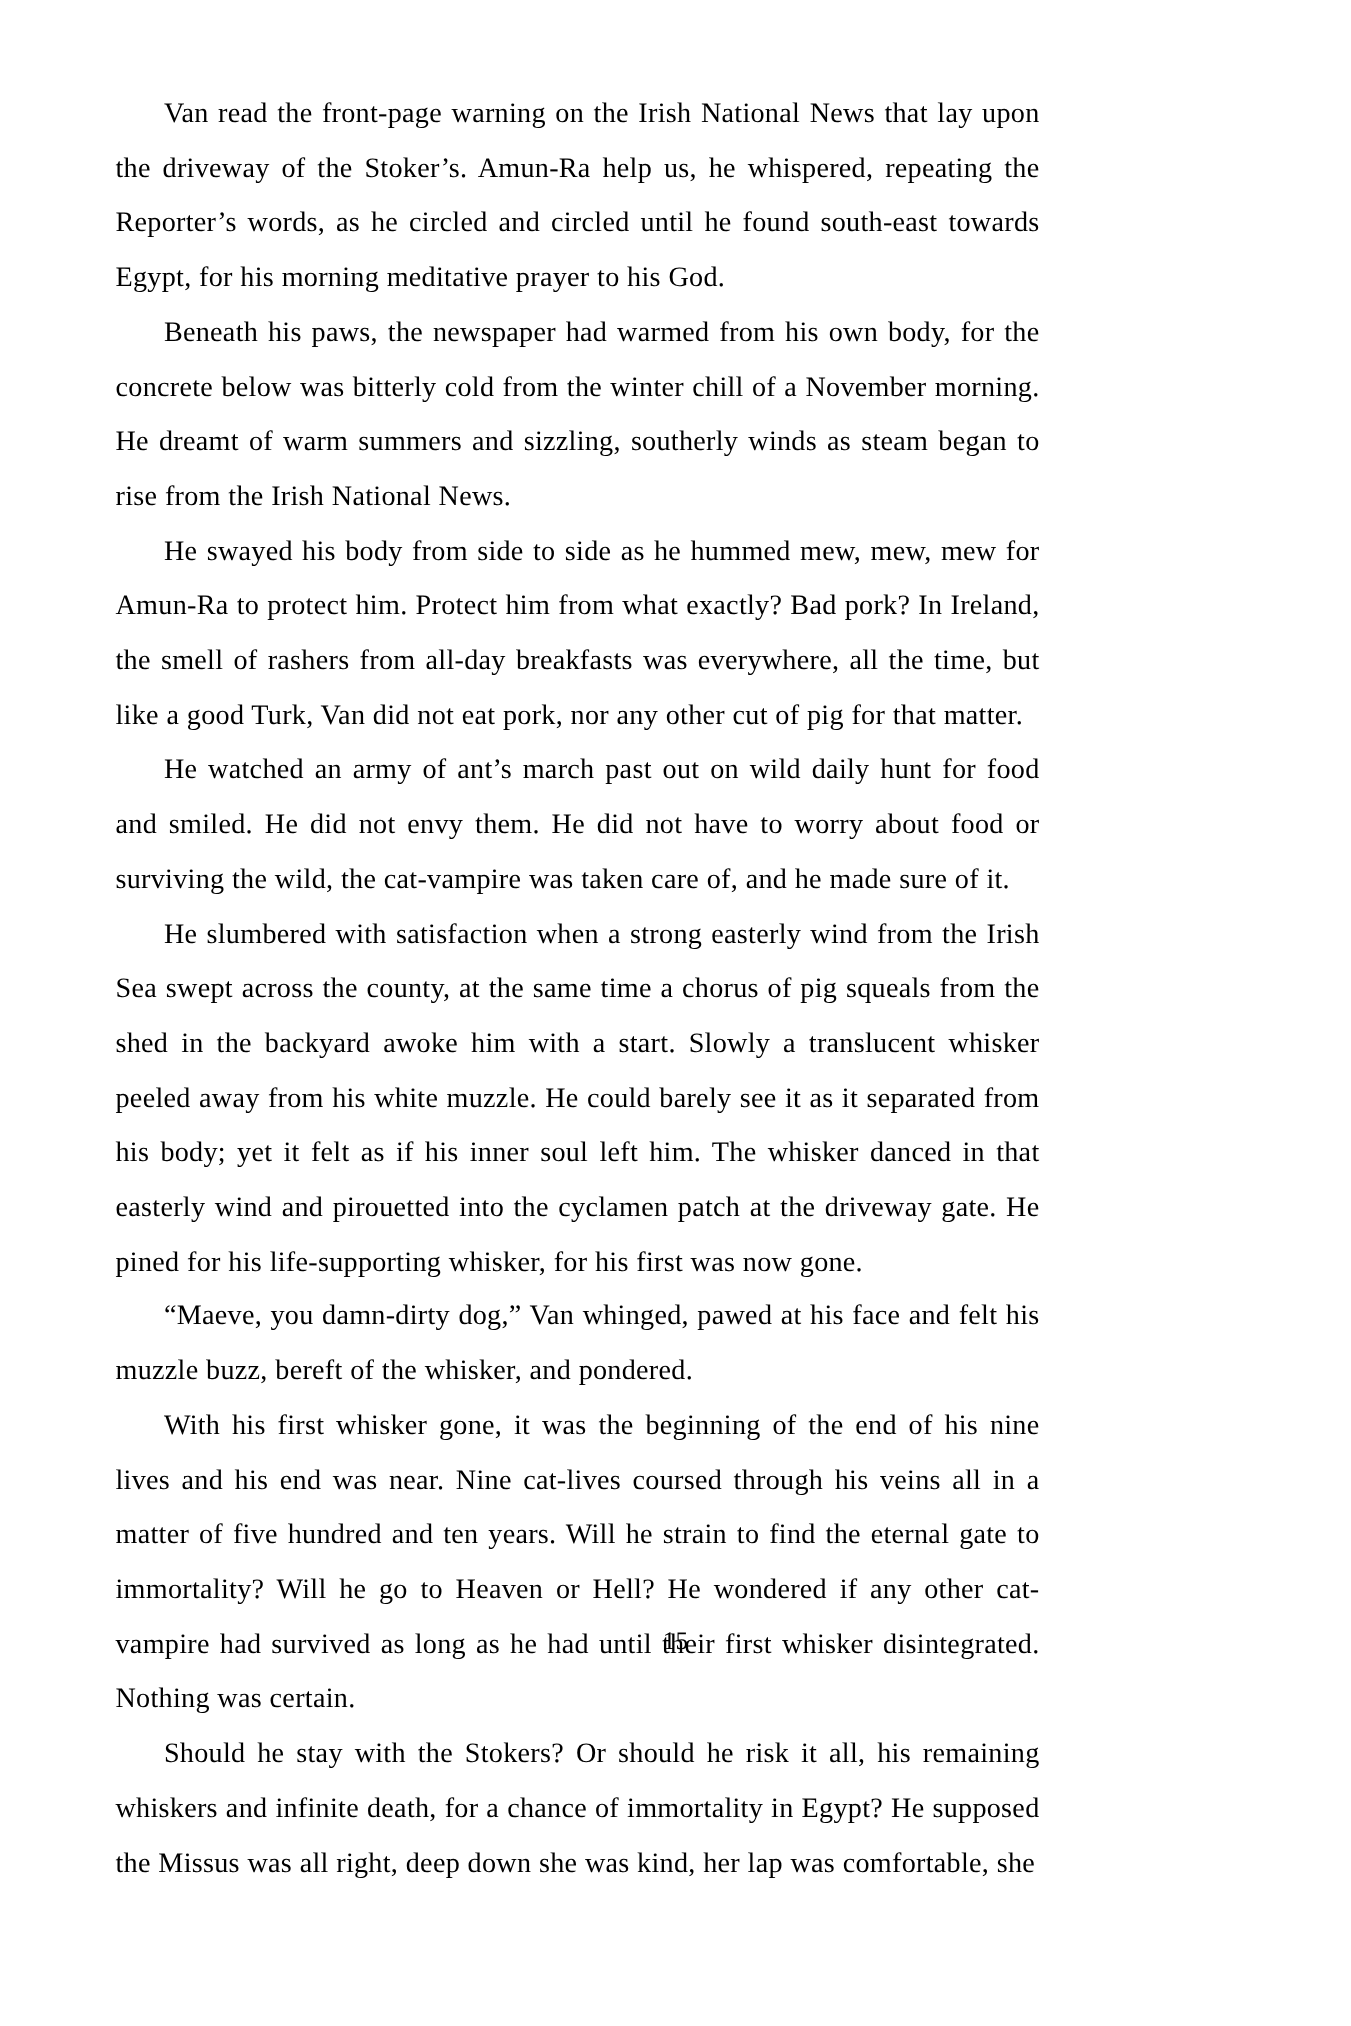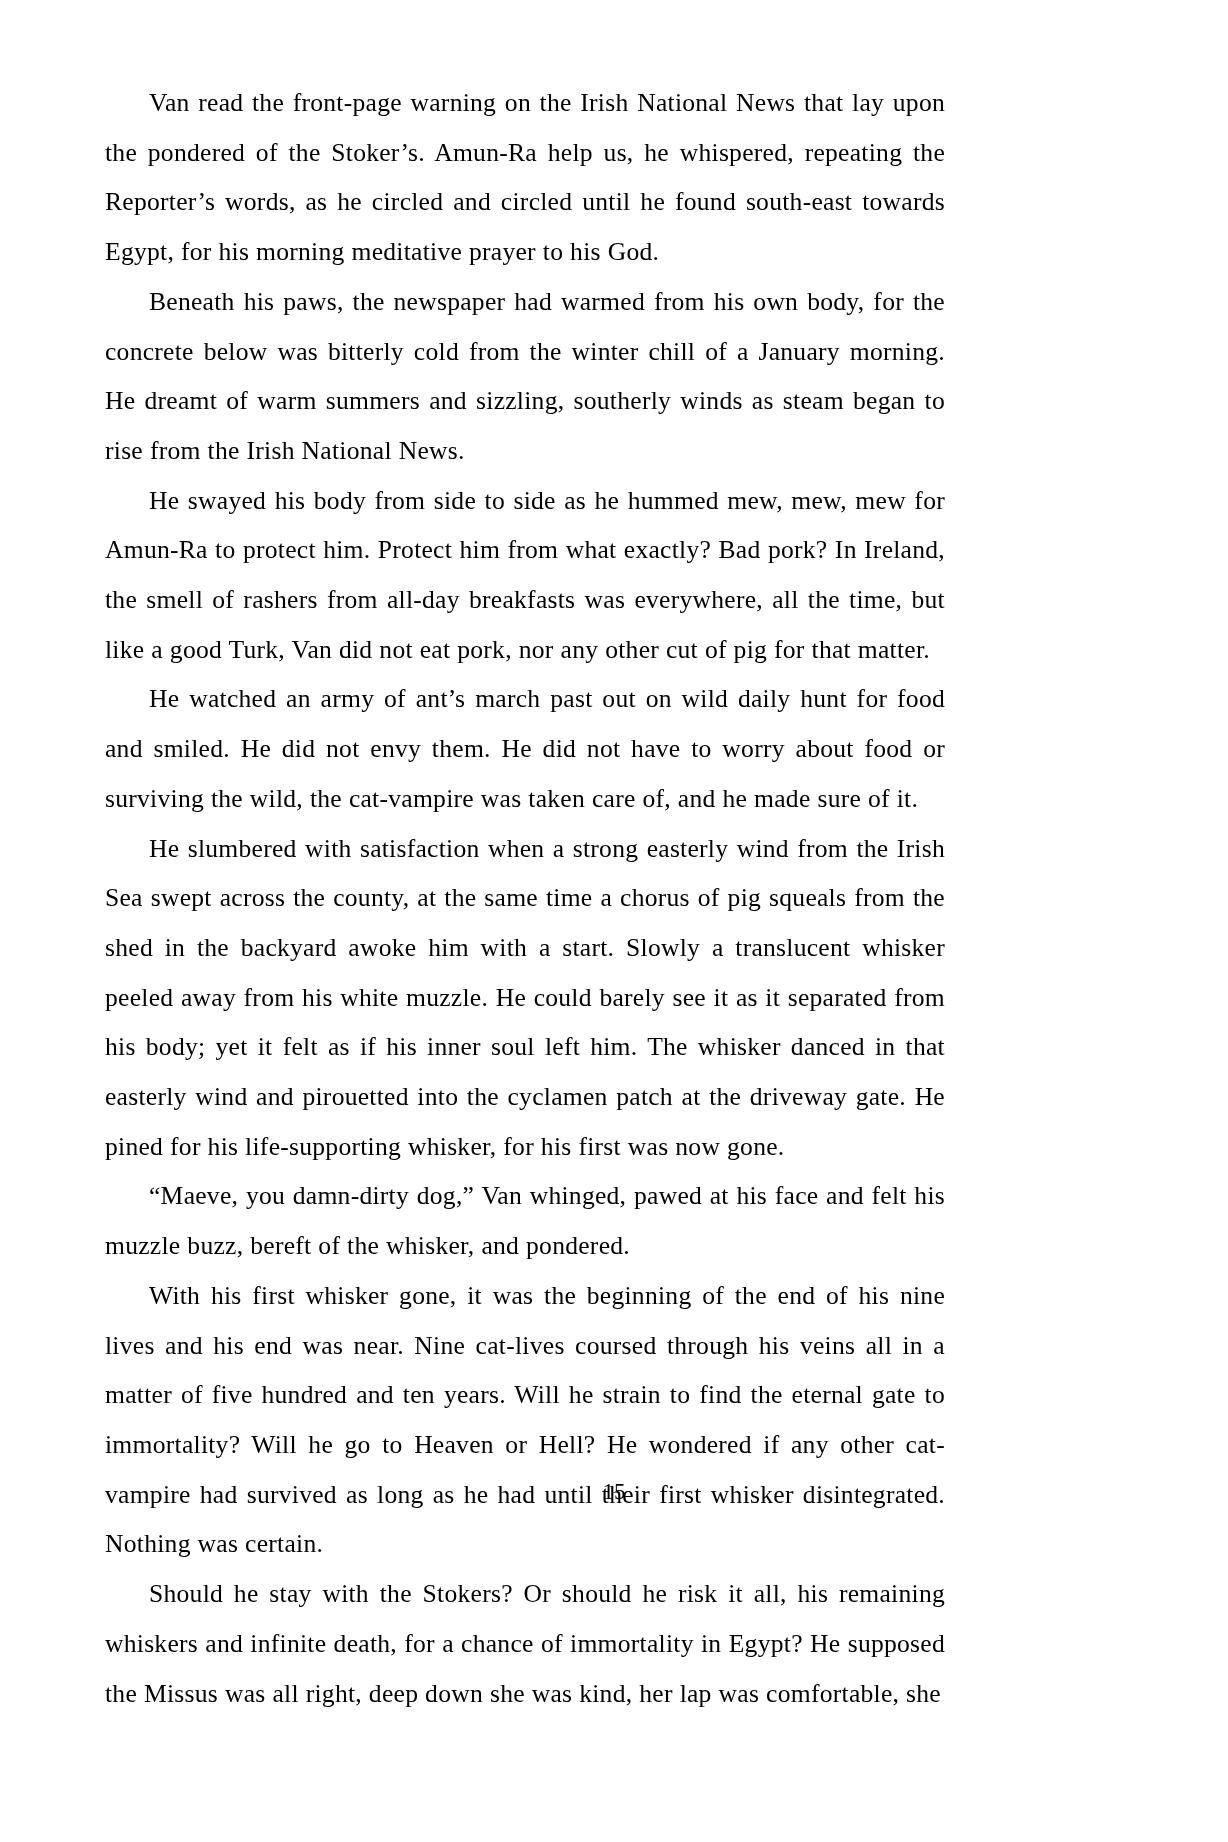--- a/index.html
+++ b/index.html
@@ -55,22 +55,22 @@
     line-height: 28px;
     font-family: "Liberation Serif", "DejaVu Serif", serif;
     color: #000000;
   }
 </style>
 </head>
 <body>
 
 <div class="page">
   <div class="text-column">
-    <p class="para">Van read the front-page warning on the Irish National News that lay upon the pondered of the Stoker’s. Amun-Ra help us, he whispered, repeating the Reporter’s words, as he circled and circled until he found south-east towards Egypt, for his morning meditative prayer to his God.</p>
-    <p class="para">Beneath his paws, the newspaper had warmed from his own body, for the concrete below was bitterly cold from the winter chill of a January morning. He dreamt of warm summers and sizzling, southerly winds as steam began to rise from the Irish National News.</p>
+    <p class="para">Van read the front-page warning on the Irish National News that lay upon the driveway of the Stoker’s. Amun-Ra help us, he whispered, repeating the Reporter’s words, as he circled and circled until he found south-east towards Egypt, for his morning meditative prayer to his God.</p>
+    <p class="para">Beneath his paws, the newspaper had warmed from his own body, for the concrete below was bitterly cold from the winter chill of a November morning. He dreamt of warm summers and sizzling, southerly winds as steam began to rise from the Irish National News.</p>
     <p class="para">He swayed his body from side to side as he hummed mew, mew, mew for Amun-Ra to protect him. Protect him from what exactly? Bad pork? In Ireland, the smell of rashers from all-day breakfasts was everywhere, all the time, but like a good Turk, Van did not eat pork, nor any other cut of pig for that matter.</p>
     <p class="para">He watched an army of ant’s march past out on wild daily hunt for food and smiled. He did not envy them. He did not have to worry about food or surviving the wild, the cat-vampire was taken care of, and he made sure of it.</p>
     <p class="para">He slumbered with satisfaction when a strong easterly wind from the Irish Sea swept across the county, at the same time a chorus of pig squeals from the shed in the backyard awoke him with a start. Slowly a translucent whisker peeled away from his white muzzle. He could barely see it as it separated from his body; yet it felt as if his inner soul left him. The whisker danced in that easterly wind and pirouetted into the cyclamen patch at the driveway gate. He pined for his life-supporting whisker, for his first was now gone.</p>
     <p class="para">“Maeve, you damn-dirty dog,” Van whinged, pawed at his face and felt his muzzle buzz, bereft of the whisker, and pondered.</p>
     <p class="para">With his first whisker gone, it was the beginning of the end of his nine lives and his end was near. Nine cat-lives coursed through his veins all in a matter of five hundred and ten years. Will he strain to find the eternal gate to immortality? Will he go to Heaven or Hell? He wondered if any other cat-vampire had survived as long as he had until their first whisker disintegrated. Nothing was certain.</p>
     <p class="para">Should he stay with the Stokers? Or should he risk it all, his remaining whiskers and infinite death, for a chance of immortality in Egypt? He supposed the Missus was all right, deep down she was kind, her lap was comfortable, she</p>
   </div>
   <div class="page-number">15</div>
 </div>
 

